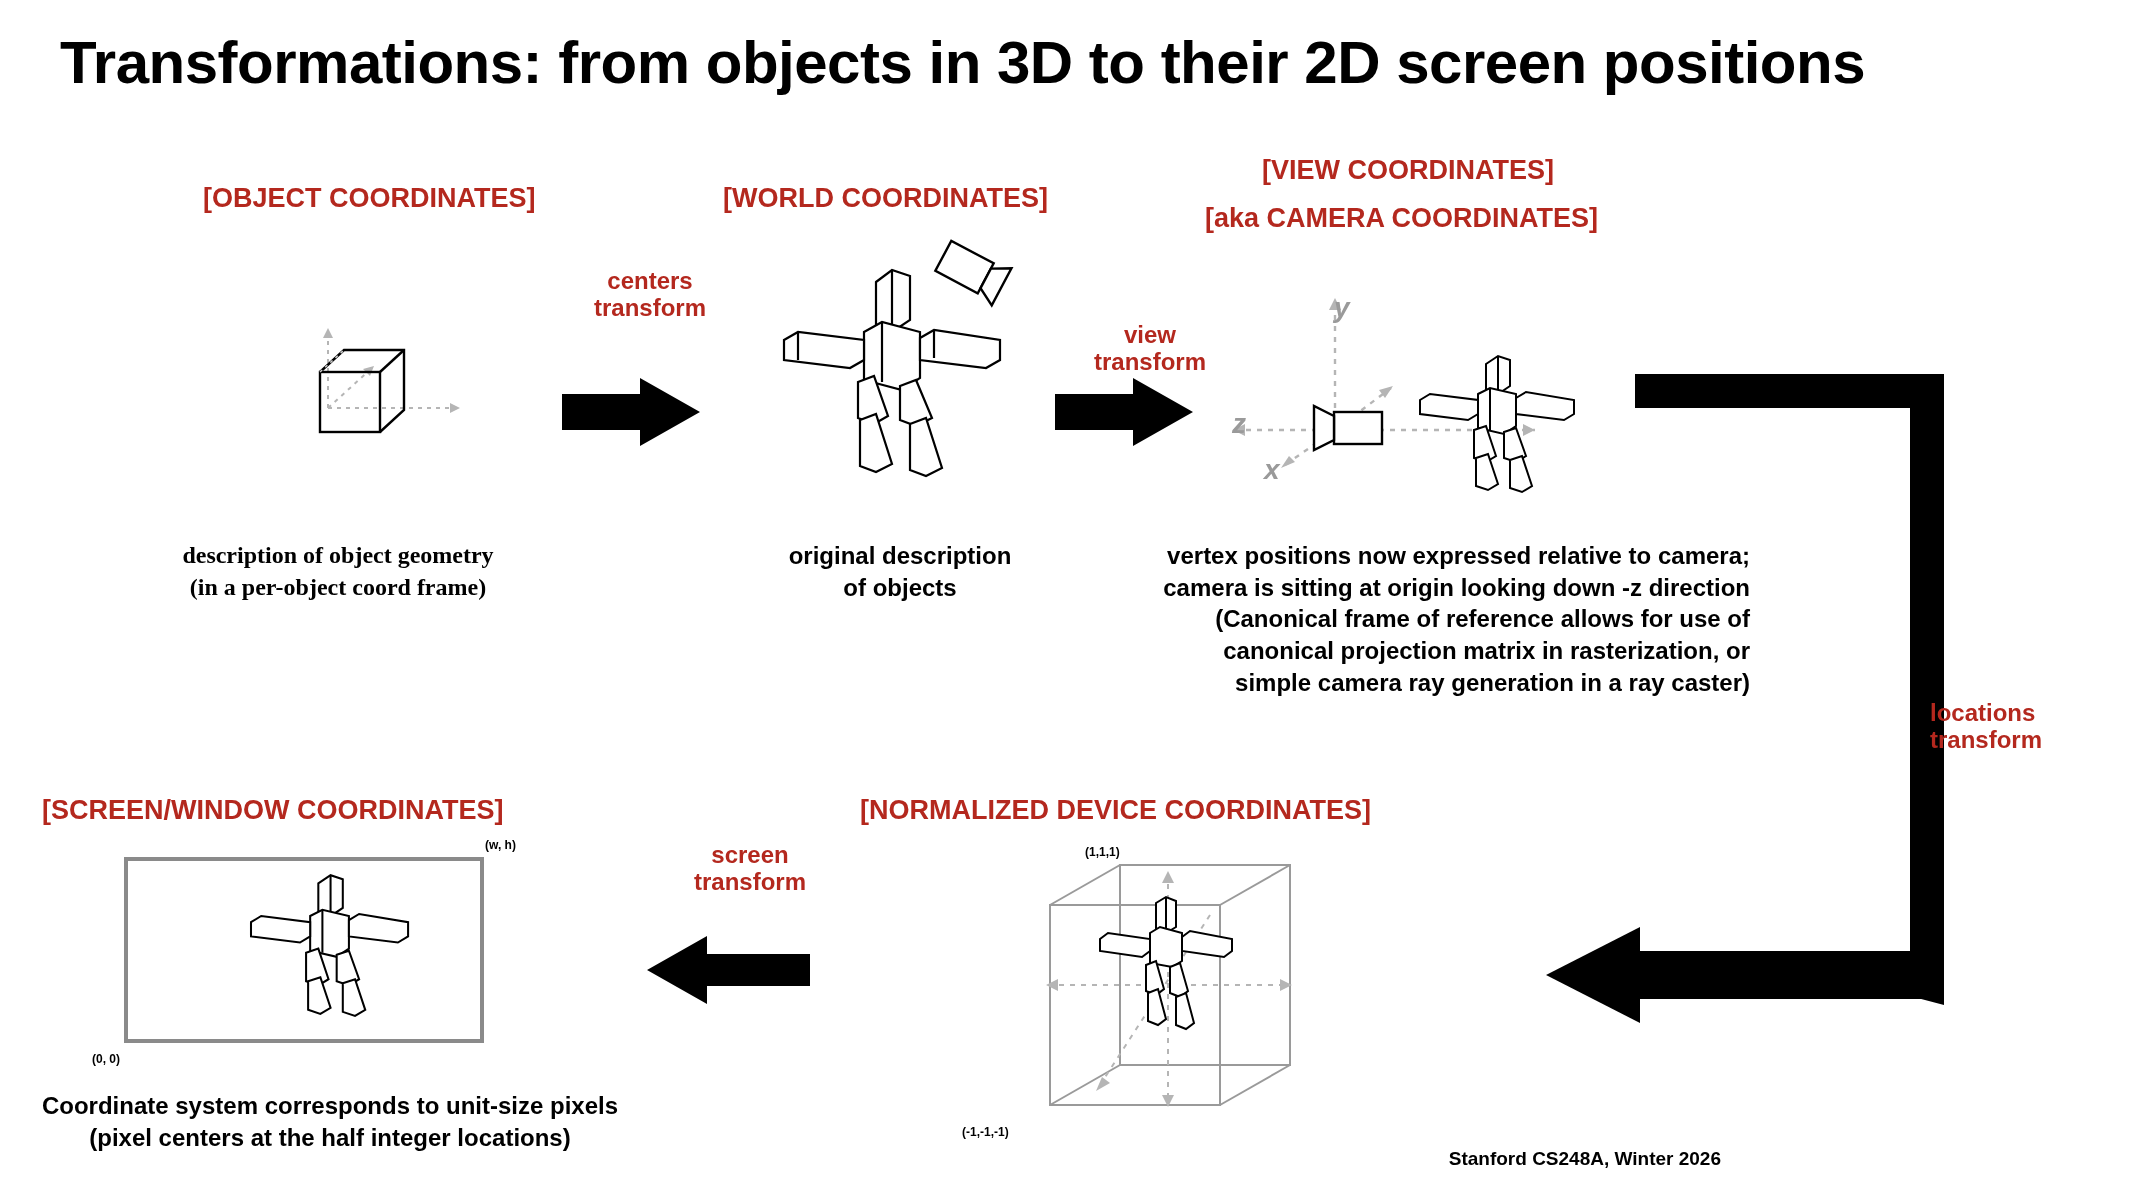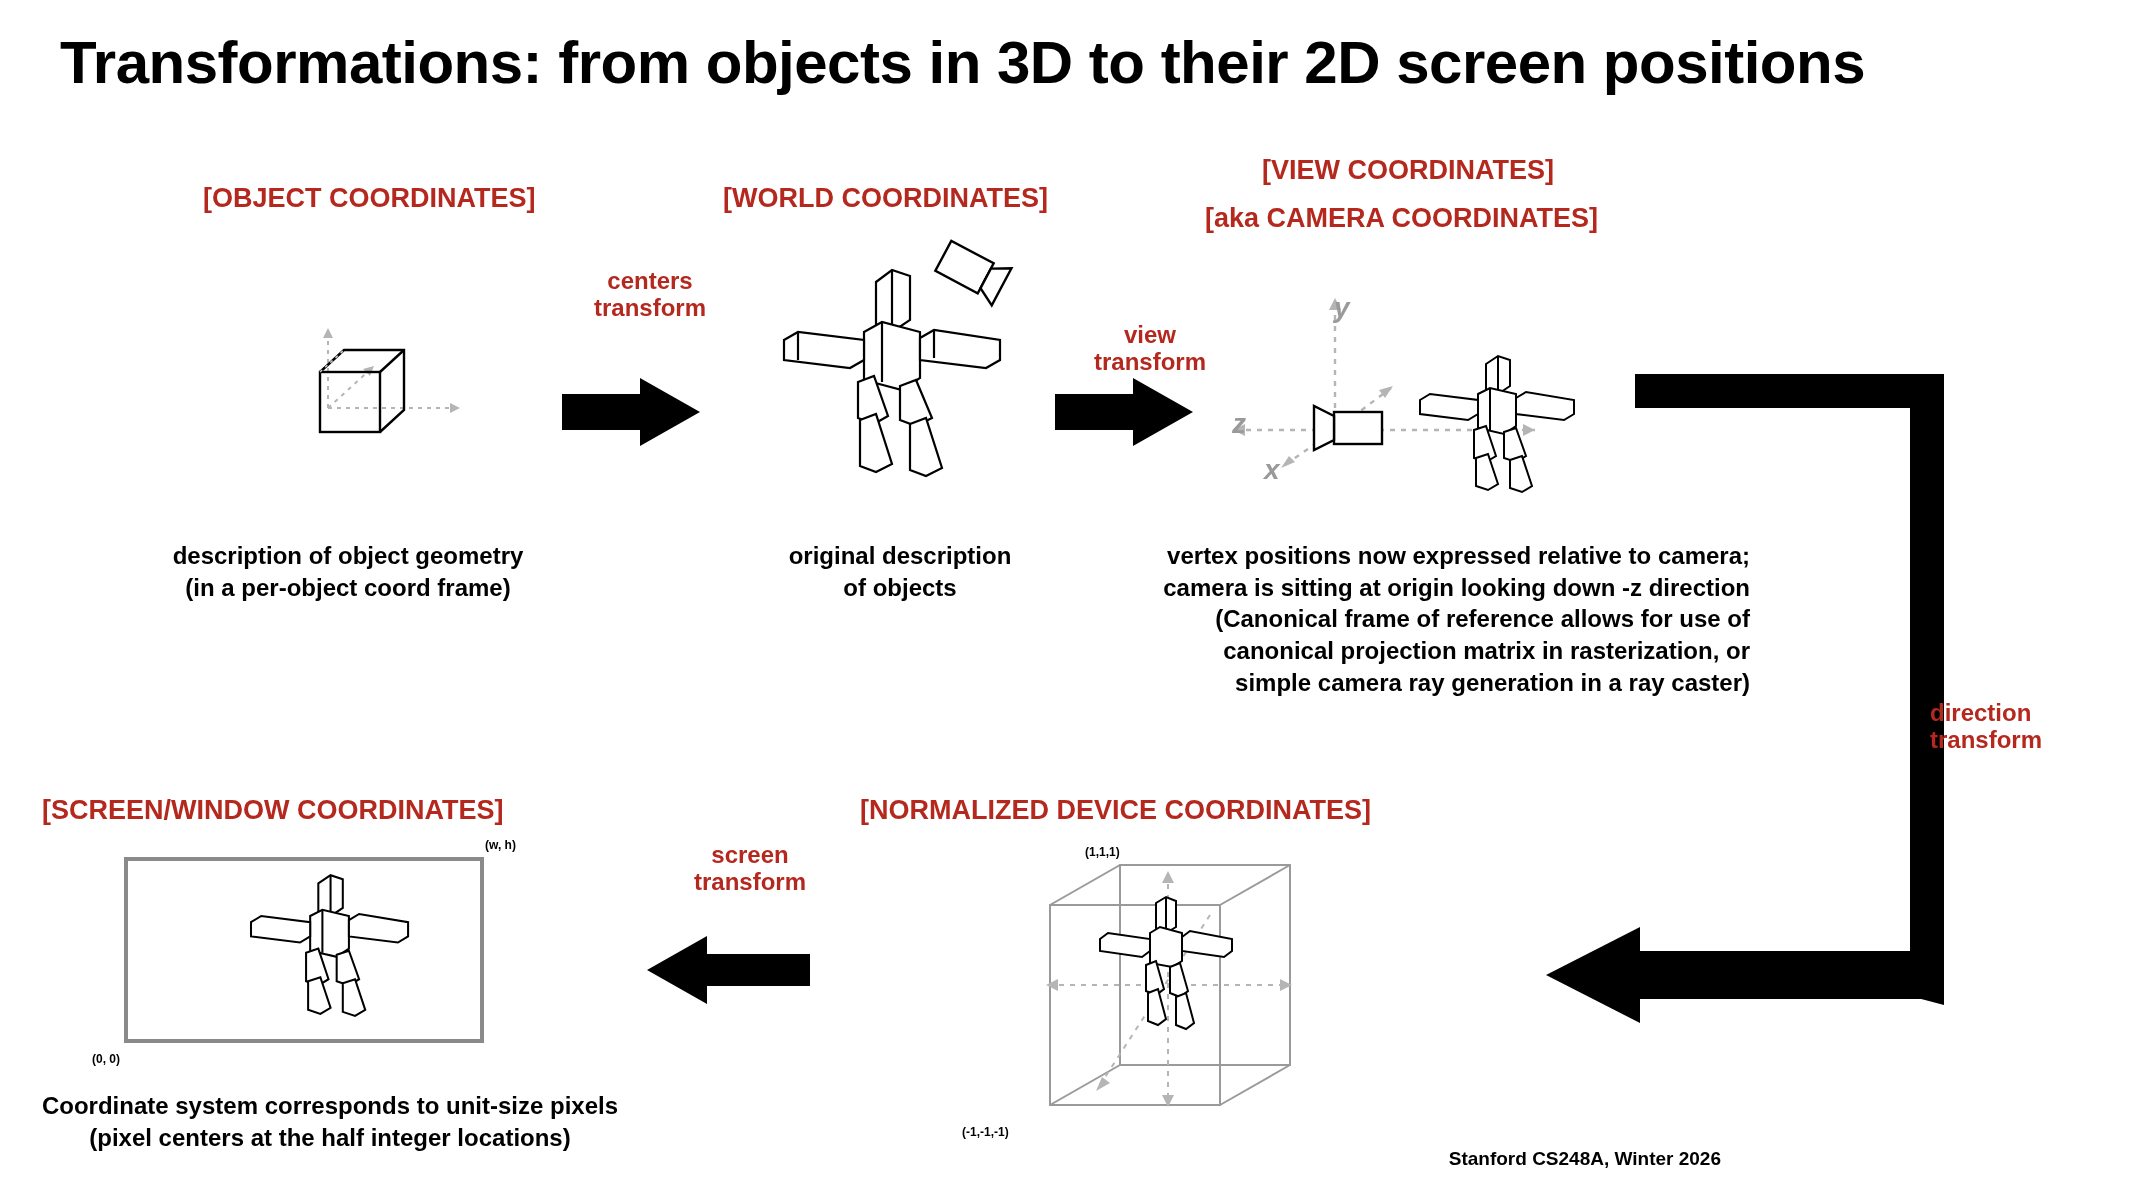--- a/index.html
+++ b/index.html
@@ -103,21 +103,21 @@
         <rect x="20" y="52" width="60" height="60" fill="#ffffff"></rect>
         <polyline points="20,52 44,30 104,30 104,90 80,112" fill="#ffffff" fill-opacity="0"></polyline>
         <line x1="80" y1="52" x2="104" y2="30"></line>
       </g>
       <g stroke="#c9c9c9" stroke-width="1.6" stroke-dasharray="3 4" fill="none">
         <polyline points="20,52 44,30"></polyline>
       </g>
     </svg>
   </div>
 
-  <div class="abs caption" style="left:128px; top:540px; width:440px;">
+  <div class="abs caption" style="left:118px; top:540px; width:440px;font-family:Liberation Serif, serif;">
     <div>description of object geometry</div>
     <div>(in a per-object coord frame)</div>
   </div>
 
   <div class="abs transform-label" style="left:560px; top:268px; width:180px;">
     <div>centers</div>
     <div>transform</div>
   </div>
   <div class="abs" style="left:562px; top:372px;">
     <svg width="140" height="80" viewBox="0 0 140 80">
@@ -235,21 +235,21 @@
 
   <div class="abs" style="left:1310px; top:375px;">
     <svg width="660" height="640" viewBox="0 0 660 640">
       <polyline points="325,16 617,16 617,600" fill="none" stroke="#000000" stroke-width="34"></polyline>
       <polygon points="634,570 634,630 520,600" fill="#000000"></polygon>
       <rect x="330" y="576" width="300" height="48" fill="#000000"></rect>
       <polygon points="330,552 330,648 236,600" fill="#000000"></polygon>
     </svg>
   </div>
   <div class="abs transform-label" style="left:1930px; top:700px; width:200px; text-align:left;">
-    <div>direction</div>
+    <div>locations</div>
     <div>transform</div>
   </div>
 
   <div class="abs stage-label" style="left:860px; top:795px;">[NORMALIZED DEVICE COORDINATES]</div>
 
   <div class="abs tiny-coord" style="left:1085px; top:845px;">(1,1,1)</div>
   <div class="abs tiny-coord" style="left:962px; top:1125px;">(-1,-1,-1)</div>
 
   <div class="abs" style="left:1040px; top:855px;">
     <svg width="300" height="290" viewBox="0 0 300 290">

